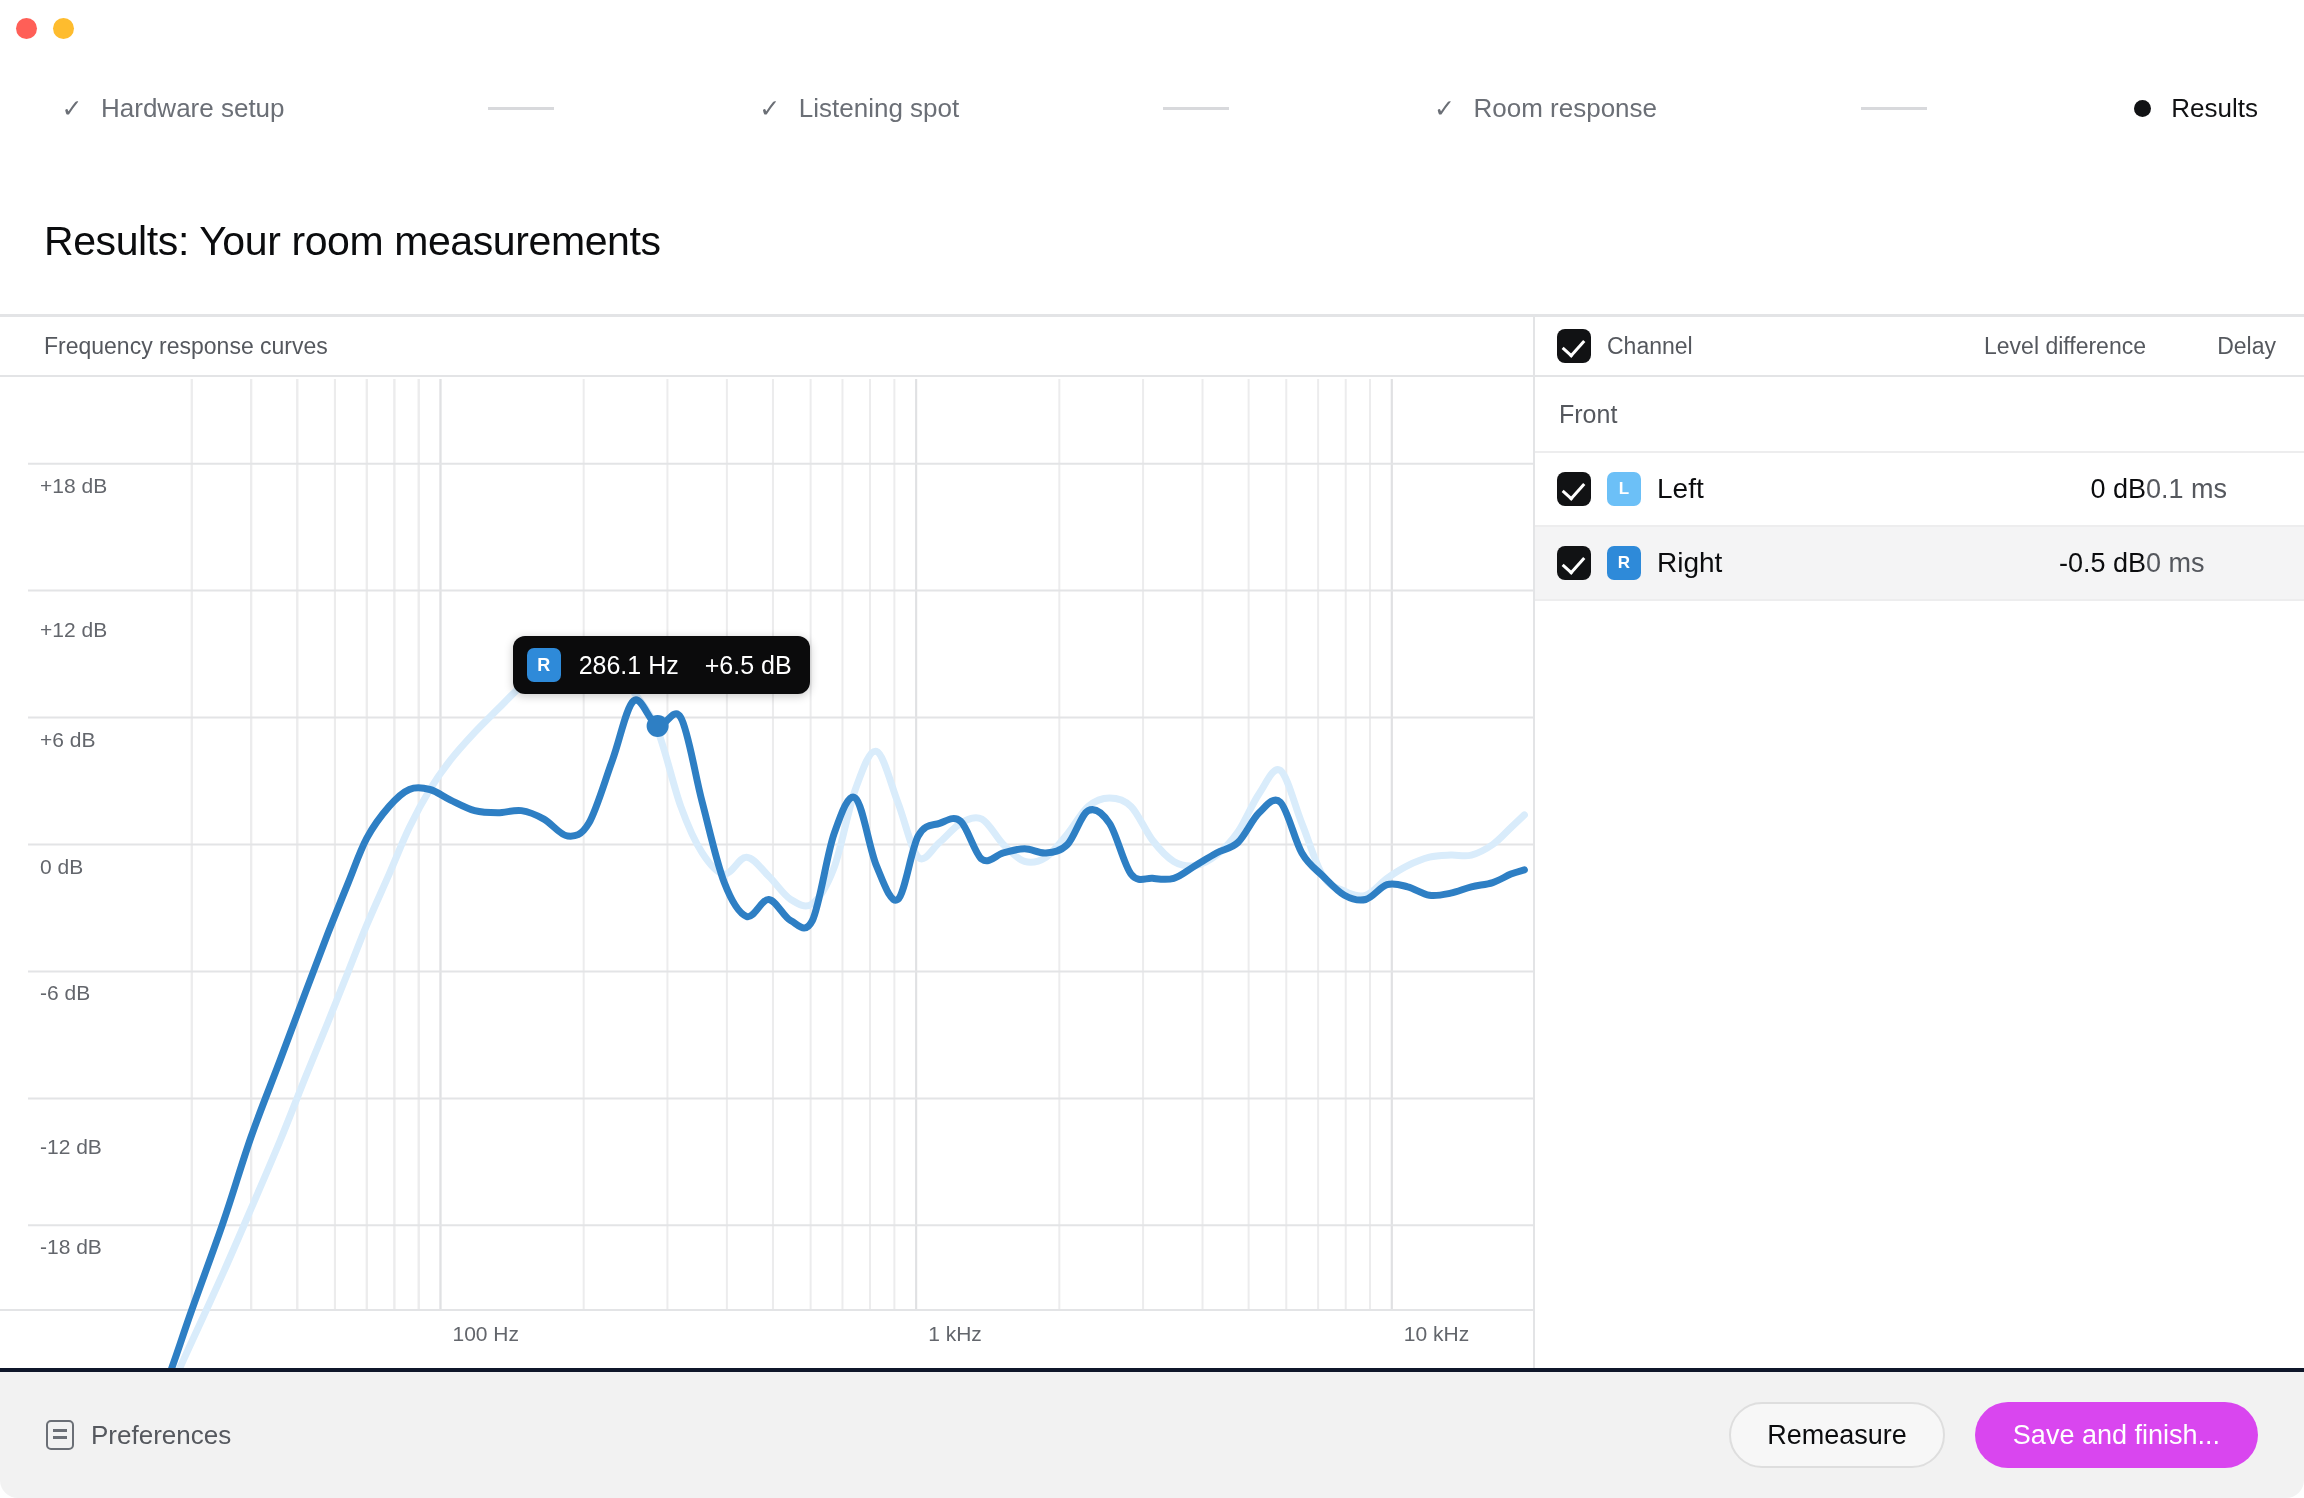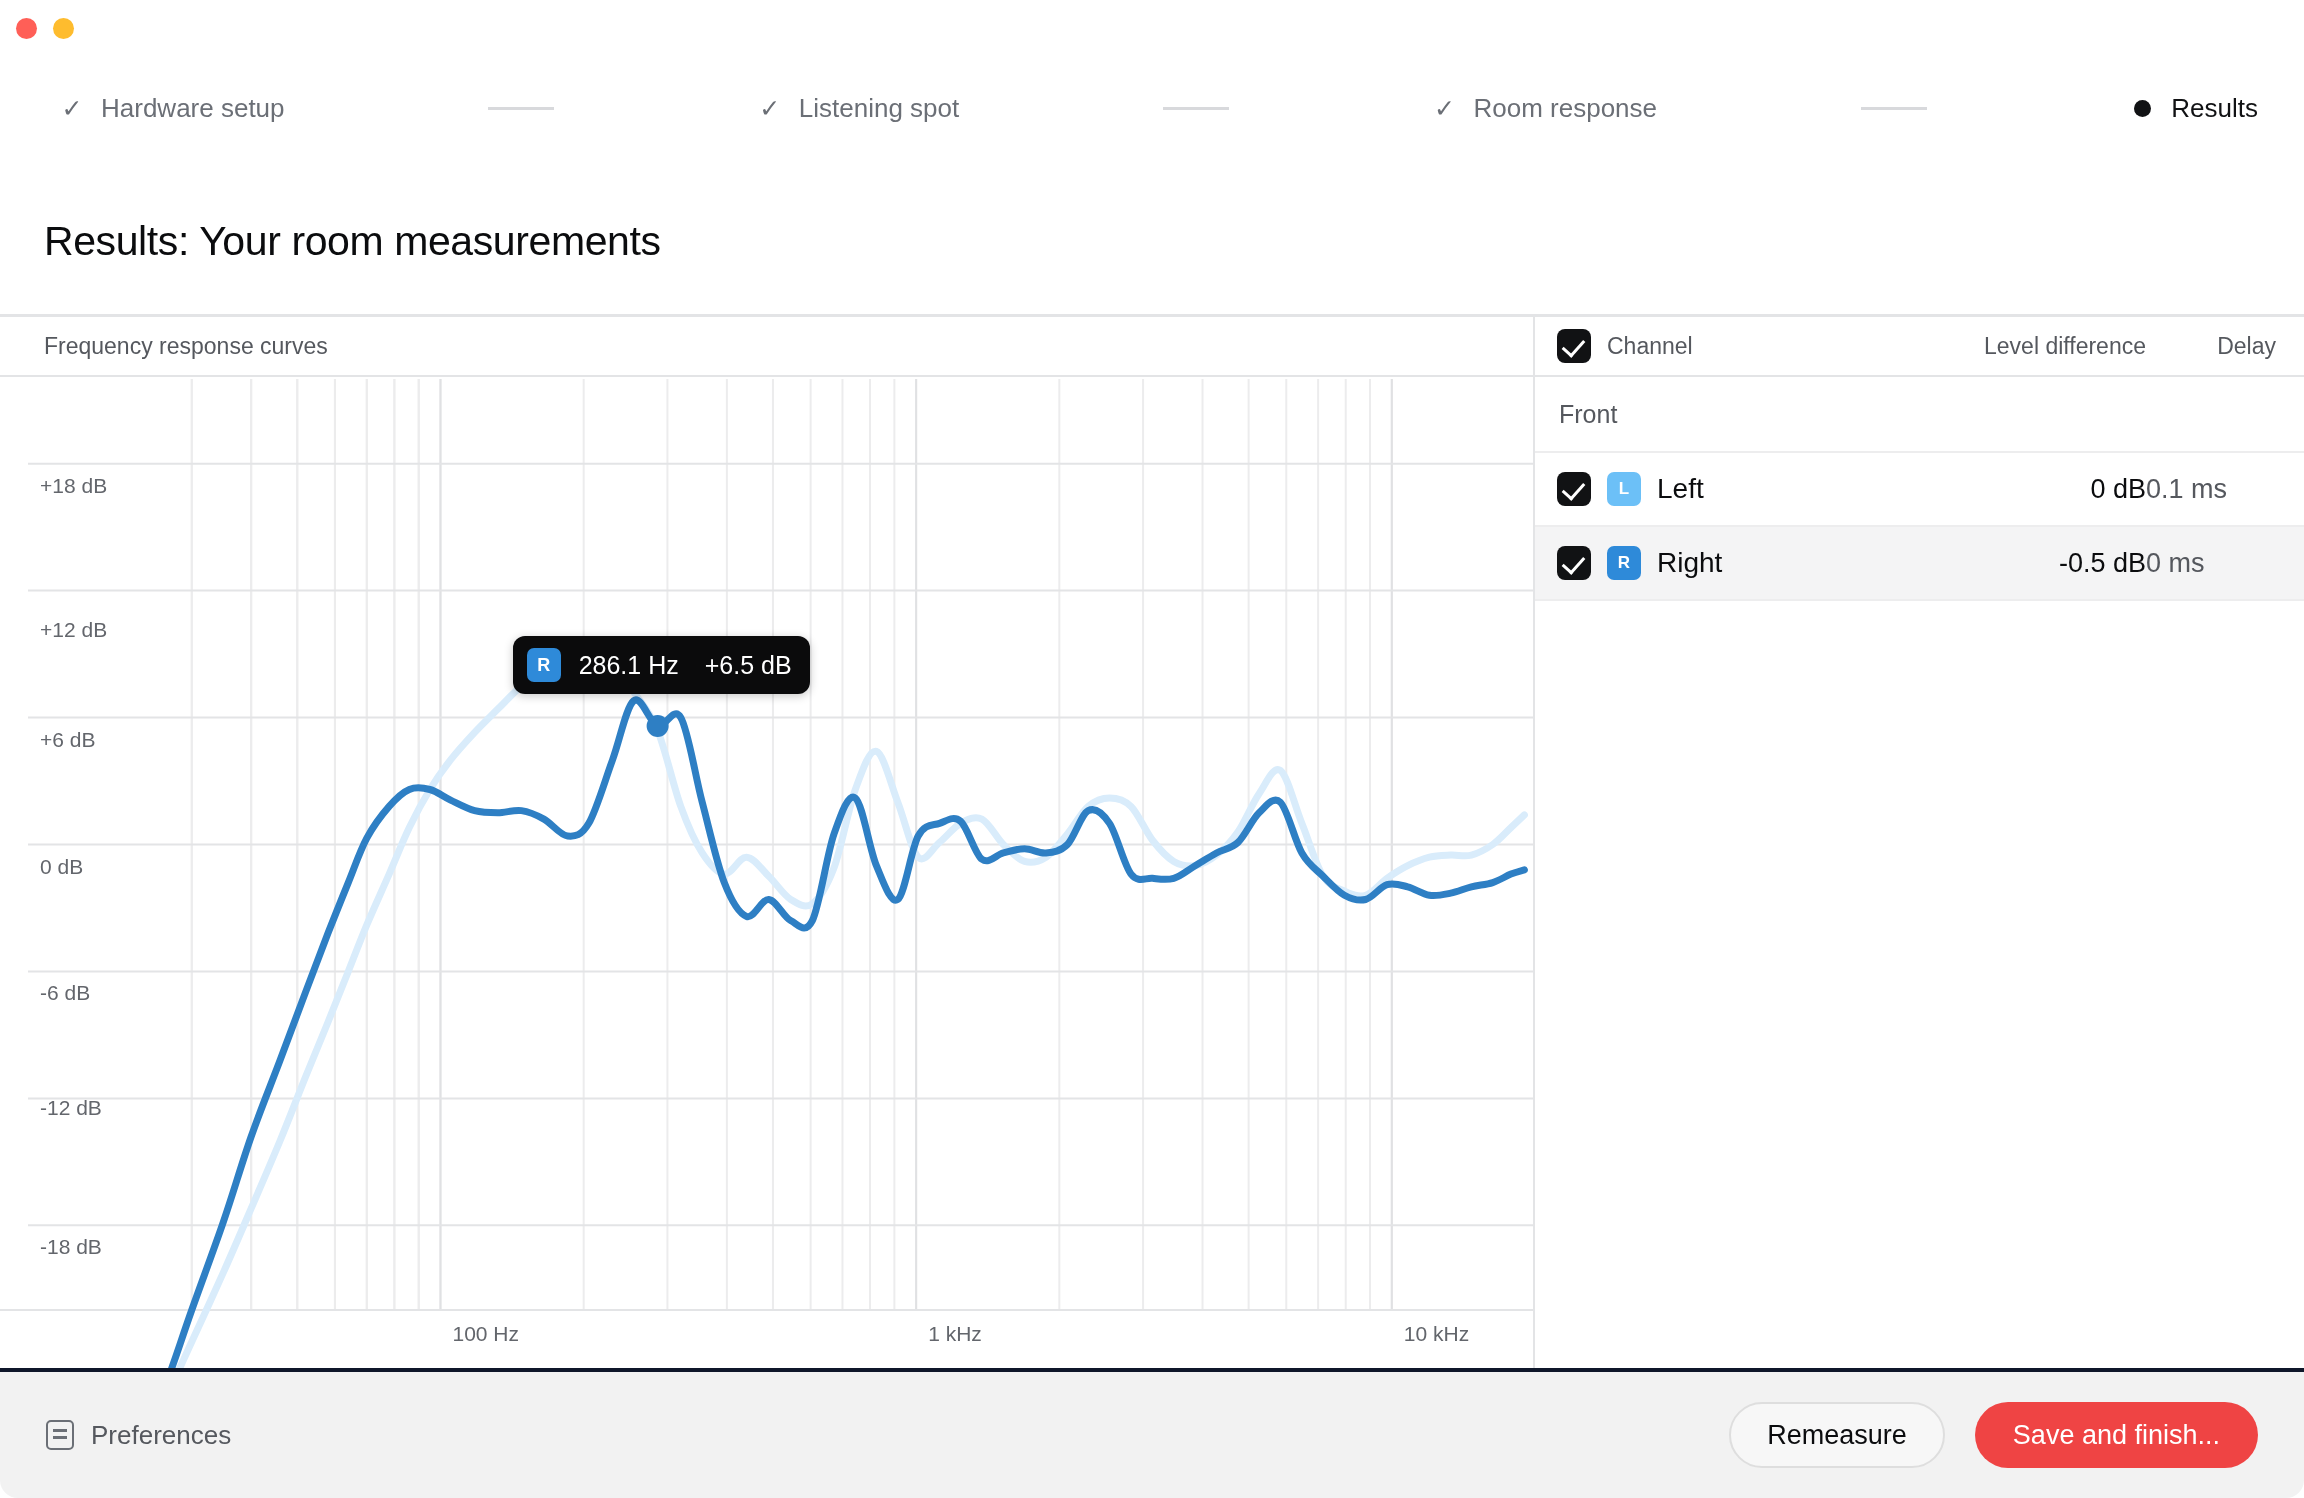--- a/index.html
+++ b/index.html
@@ -196,21 +196,21 @@
   .spacer { flex: 1 1 auto; }
   .btn {
     height: 66px; border-radius: 33px;
     display: flex; align-items: center; justify-content: center;
     font-size: 27px; white-space: nowrap;
   }
   .btn-secondary {
     background: #f7f7f7; border: 2px solid #dedede; color: #0b0c0e;
     padding: 0 36px; margin-right: 30px;
   }
-  .btn-primary { background: #ef4444; color: #ffffff; padding: 0 38px; }
+  .btn-primary { background: #d946ef; color: #ffffff; padding: 0 38px; }
 </style>
 </head>
 <body>
 
 <div class="window">
 
   <div class="titlebar">
     <div class="traffic">
       <span class="dot red"></span>
       <span class="dot yellow"></span>
@@ -304,21 +304,21 @@
             <path d="M127.69,1089.69 C133.44,1079.11 151.52,1047.38 162.20,1026.22 C172.88,1005.06 181.53,984.96 191.76,962.74 C202.00,940.52 213.70,915.13 223.61,892.91 C233.51,870.70 241.78,851.30 251.19,829.44 C260.60,807.57 271.03,783.59 280.06,761.73 C289.10,739.86 297.41,718.00 305.39,698.25 C313.37,678.50 320.80,660.87 327.95,643.24 C335.10,625.60 341.81,608.68 348.28,592.45 C354.76,576.23 359.98,562.13 366.80,545.90 C373.61,529.68 382.06,511.34 389.15,495.12 C396.24,478.90 402.53,462.68 409.32,448.57 C416.11,434.47 423.01,421.77 429.88,410.49 C436.75,399.20 443.09,390.39 450.56,380.86 C458.02,371.34 466.79,361.82 474.67,353.36 C482.55,344.89 490.03,337.84 497.83,330.08 C505.63,322.32 513.78,313.51 521.46,306.81 C529.15,300.11 536.24,294.46 543.93,289.88 C551.61,285.30 560.09,281.42 567.56,279.30 C575.03,277.18 581.27,275.77 588.77,277.18 C596.26,278.59 605.02,281.77 612.54,287.76 C620.05,293.76 626.35,302.57 633.85,313.15 C641.36,323.73 649.74,332.20 657.55,351.24 C665.37,370.28 673.32,406.96 680.76,427.41 C688.20,447.87 694.95,462.68 702.20,473.96 C709.45,485.25 716.87,494.42 724.26,495.12 C731.65,495.83 739.13,477.84 746.55,478.20 C753.97,478.55 761.41,490.19 768.78,497.24 C776.15,504.29 783.50,515.93 790.76,520.51 C798.01,525.10 805.12,530.04 812.33,524.75 C819.54,519.46 826.86,507.82 834.03,488.78 C841.20,469.73 848.27,429.88 855.33,410.49 C862.39,391.09 869.33,370.28 876.40,372.40 C883.48,374.52 890.83,405.55 897.79,423.18 C904.76,440.81 911.24,471.50 918.20,478.20 C925.16,484.90 932.49,469.03 939.55,463.38 C946.62,457.74 953.52,448.22 960.58,444.34 C967.64,440.46 974.81,436.58 981.93,440.11 C989.05,443.64 996.22,458.45 1003.32,465.50 C1010.42,472.55 1017.43,480.31 1024.54,482.43 C1031.66,484.54 1038.85,482.78 1046.00,478.20 C1053.15,473.61 1060.40,463.38 1067.44,454.92 C1074.47,446.46 1081.19,433.41 1088.21,427.41 C1095.22,421.42 1102.38,418.95 1109.52,418.95 C1116.66,418.95 1123.88,420.36 1131.04,427.41 C1138.21,434.47 1145.40,452.10 1152.52,461.27 C1159.63,470.44 1166.65,478.20 1173.75,482.43 C1180.86,486.66 1188.04,487.72 1195.16,486.66 C1202.29,485.60 1209.36,481.72 1216.50,476.08 C1223.64,470.44 1230.93,463.03 1238.02,452.80 C1245.12,442.58 1252.04,424.95 1259.09,414.72 C1266.15,404.49 1273.22,386.51 1280.35,391.44 C1287.47,396.38 1294.74,426.71 1301.86,444.34 C1308.99,461.97 1315.99,485.95 1323.09,497.24 C1330.18,508.52 1337.33,508.88 1344.42,512.05 C1351.51,515.22 1358.54,518.40 1365.64,516.28 C1372.73,514.17 1379.99,504.29 1387.00,499.35 C1394.02,494.42 1400.63,490.19 1407.71,486.66 C1414.79,483.13 1422.31,479.96 1429.47,478.20 C1436.64,476.43 1443.73,476.43 1450.72,476.08 C1457.71,475.73 1464.39,477.84 1471.40,476.08 C1478.40,474.32 1486.15,470.08 1492.74,465.50 C1499.33,460.92 1505.65,453.51 1510.93,448.57 C1516.20,443.64 1522.16,437.99 1524.40,435.88" fill="none" stroke="#d9ecfb" stroke-width="7" stroke-linecap="round" stroke-linejoin="round"></path>
             <path d="M127.69,1100.27 C133.44,1086.17 151.52,1043.85 162.20,1015.64 C172.88,987.42 181.53,959.92 191.76,931.00 C202.00,902.08 213.70,871.05 223.61,842.13 C233.51,813.21 241.78,784.30 251.19,757.50 C260.60,730.69 271.03,705.30 280.06,681.32 C289.10,657.34 297.41,634.77 305.39,613.61 C313.37,592.45 320.80,572.71 327.95,554.37 C335.10,536.03 341.81,519.46 348.28,503.59 C354.76,487.72 359.98,471.85 366.80,459.15 C373.61,446.46 382.06,435.52 389.15,427.41 C396.24,419.30 402.53,413.31 409.32,410.49 C416.11,407.67 423.01,408.72 429.88,410.49 C436.75,412.25 443.09,417.54 450.56,421.07 C458.02,424.59 466.79,429.53 474.67,431.65 C482.55,433.76 490.03,433.76 497.83,433.76 C505.63,433.76 513.78,430.59 521.46,431.65 C529.15,432.70 536.24,435.88 543.93,440.11 C551.61,444.34 560.09,456.33 567.56,457.04 C575.03,457.74 581.27,457.04 588.77,444.34 C596.26,431.65 605.02,401.32 612.54,380.86 C620.05,360.41 626.35,327.26 633.85,321.62 C641.36,315.98 649.74,344.19 657.55,347.01 C665.37,349.83 673.32,325.85 680.76,338.55 C688.20,351.24 694.95,395.68 702.20,423.18 C709.45,450.69 716.87,484.54 724.26,503.59 C731.65,522.63 739.13,534.62 746.55,537.44 C753.97,540.26 761.41,519.81 768.78,520.51 C776.15,521.22 783.50,538.15 790.76,541.67 C798.01,545.20 805.12,556.13 812.33,541.67 C819.54,527.21 826.86,475.37 834.03,454.92 C841.20,434.47 848.27,413.66 855.33,418.95 C862.39,424.24 869.33,469.73 876.40,486.66 C883.48,503.59 890.83,525.45 897.79,520.51 C904.76,515.58 911.24,469.73 918.20,457.04 C925.16,444.34 932.49,446.81 939.55,444.34 C946.62,441.87 953.52,436.23 960.58,442.22 C967.64,448.22 974.81,475.02 981.93,480.31 C989.05,485.60 996.22,475.73 1003.32,473.96 C1010.42,472.20 1017.43,469.73 1024.54,469.73 C1031.66,469.73 1038.85,474.67 1046.00,473.96 C1053.15,473.26 1060.40,472.55 1067.44,465.50 C1074.47,458.45 1081.19,435.17 1088.21,431.65 C1095.22,428.12 1102.38,433.76 1109.52,444.34 C1116.66,454.92 1123.88,485.95 1131.04,495.12 C1138.21,504.29 1145.40,498.65 1152.52,499.35 C1159.63,500.06 1166.65,501.47 1173.75,499.35 C1180.86,497.24 1188.04,490.89 1195.16,486.66 C1202.29,482.43 1209.36,477.84 1216.50,473.96 C1223.64,470.08 1230.93,470.08 1238.02,463.38 C1245.12,456.68 1252.04,440.46 1259.09,433.76 C1266.15,427.06 1273.22,416.48 1280.35,423.18 C1287.47,429.88 1294.74,461.62 1301.86,473.96 C1308.99,486.31 1315.99,490.19 1323.09,497.24 C1330.18,504.29 1337.33,512.40 1344.42,516.28 C1351.51,520.16 1358.54,522.28 1365.64,520.51 C1372.73,518.75 1379.99,507.82 1387.00,505.70 C1394.02,503.59 1400.63,506.05 1407.71,507.82 C1414.79,509.58 1422.31,515.22 1429.47,516.28 C1436.64,517.34 1443.73,515.58 1450.72,514.17 C1457.71,512.76 1464.39,509.58 1471.40,507.82 C1478.40,506.05 1486.15,505.70 1492.74,503.59 C1499.33,501.47 1505.65,497.24 1510.93,495.12 C1516.20,493.01 1522.16,491.60 1524.40,490.89" fill="none" stroke="#2e7fc4" stroke-width="7" stroke-linecap="round" stroke-linejoin="round"></path>
             <circle cx="657.6270597585361" cy="347.00909090909084" r="11" fill="#2e7fc4"></circle>
           </svg>
         <div id="y-labels">
             <div class="ylabel" style="top: 106.636px;">+18 dB</div>
             <div class="ylabel" style="top: 251px;">+12 dB</div>
             <div class="ylabel" style="top: 360.545px;">+6 dB</div>
             <div class="ylabel" style="top: 487.5px;">0 dB</div>
             <div class="ylabel" style="top: 614.455px;">-6 dB</div>
-            <div class="ylabel" style="top: 729px;">-12 dB</div>
+            <div class="ylabel" style="top: 768px;">-12 dB</div>
             <div class="ylabel" style="top: 868.364px;">-18 dB</div>
           </div>
         <div id="x-labels">
             <div class="xlabel" style="left: 452.477px;">100 Hz</div>
             <div class="xlabel" style="left: 928.143px;">1 kHz</div>
             <div class="xlabel" style="left: 1403.81px; text-align: right;">10 kHz</div>
           </div>
       </div>
 
       <div class="tooltip" id="chart-tooltip" style="left: 512.627px; top: 319.009px;">

